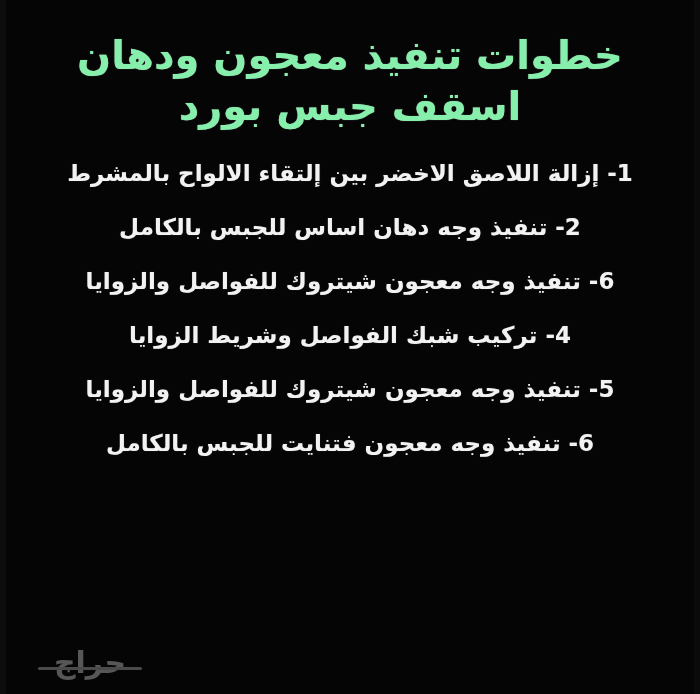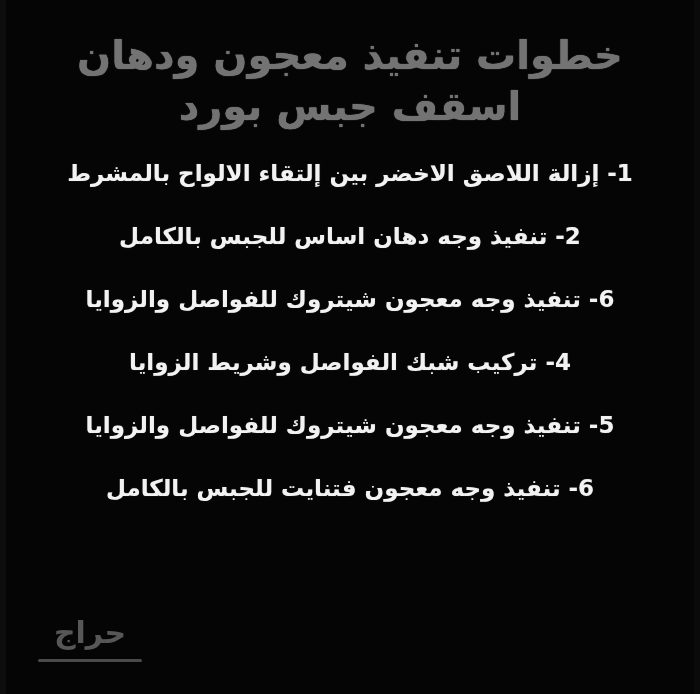--- a/index.html
+++ b/index.html
@@ -34,55 +34,55 @@
   }
   .poster::after {
     content: "";
     position: absolute;
     right: 0; top: 0; bottom: 0;
     width: 6px;
     background: #0a0a0a;
     pointer-events: none;
   }
   .title {
-    color: #737373;
+    color: #86efac;
     text-align: center;
     font-weight: bold;
     font-size: 40px;
     line-height: 1.28;
     letter-spacing: 0px;
     margin: 12px 14px 10px 14px;
     text-shadow: 0 0 1px rgba(255,255,255,0.55);
   }
   .steps {
     margin: 6px 0 0 0;
     padding: 0;
     list-style: none;
     display: flex;
     flex-direction: column;
-    gap: 12px;
+    gap: 3px;
   }
   .step {
     color: #f2f2f2;
     text-align: center;
     font-size: 23px;
     line-height: 1.52;
     font-weight: bold;
     padding: 8px 24px;
     white-space: pre-wrap;
     text-shadow: 0 0 1px rgba(255,255,255,0.35);
   }
   .watermark {
     position: absolute;
     left: 30px;
-    bottom: 24px;
+    bottom: 16px;
     width: 120px;
     height: 52px;
     display: flex;
-    align-items: flex-start;
+    align-items: flex-end;
     justify-content: center;
   }
   .watermark-text {
     color: #5e5e5e;
     font-size: 30px;
     font-weight: bold;
     letter-spacing: 1px;
     line-height: 1;
     opacity: 0.92;
   }

